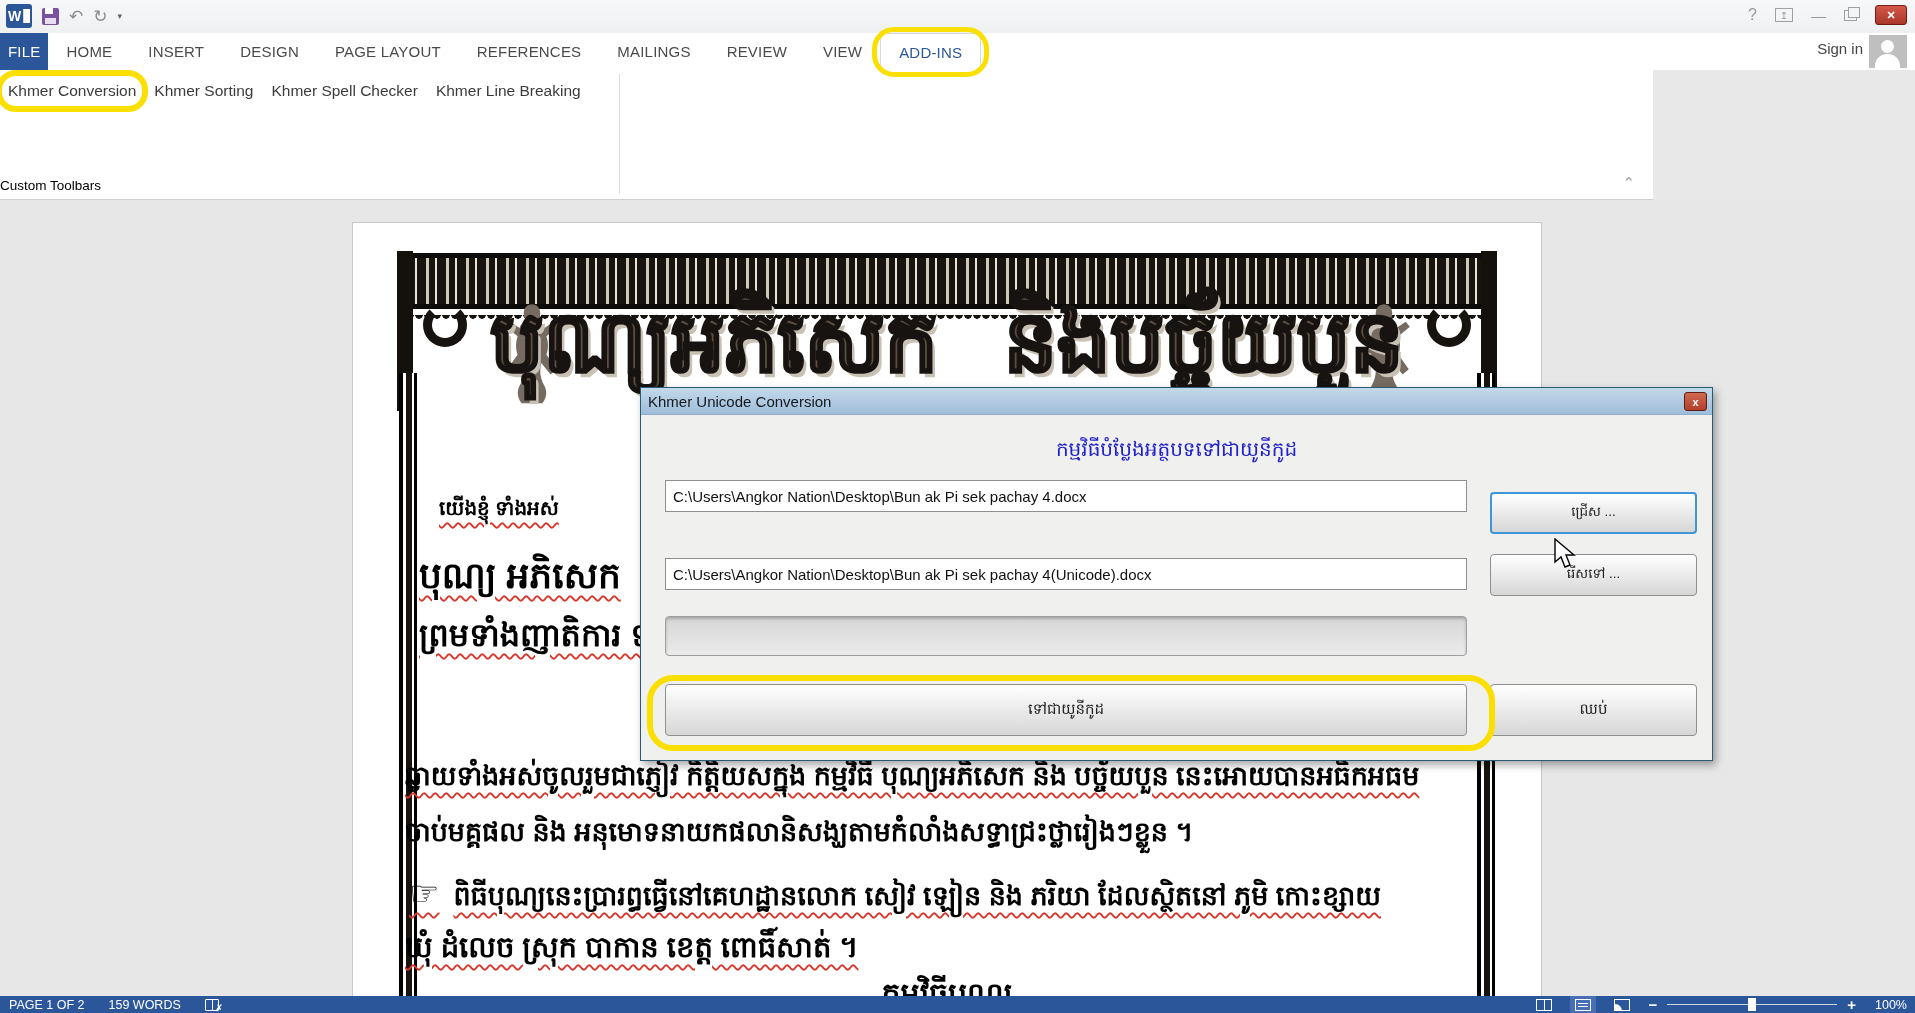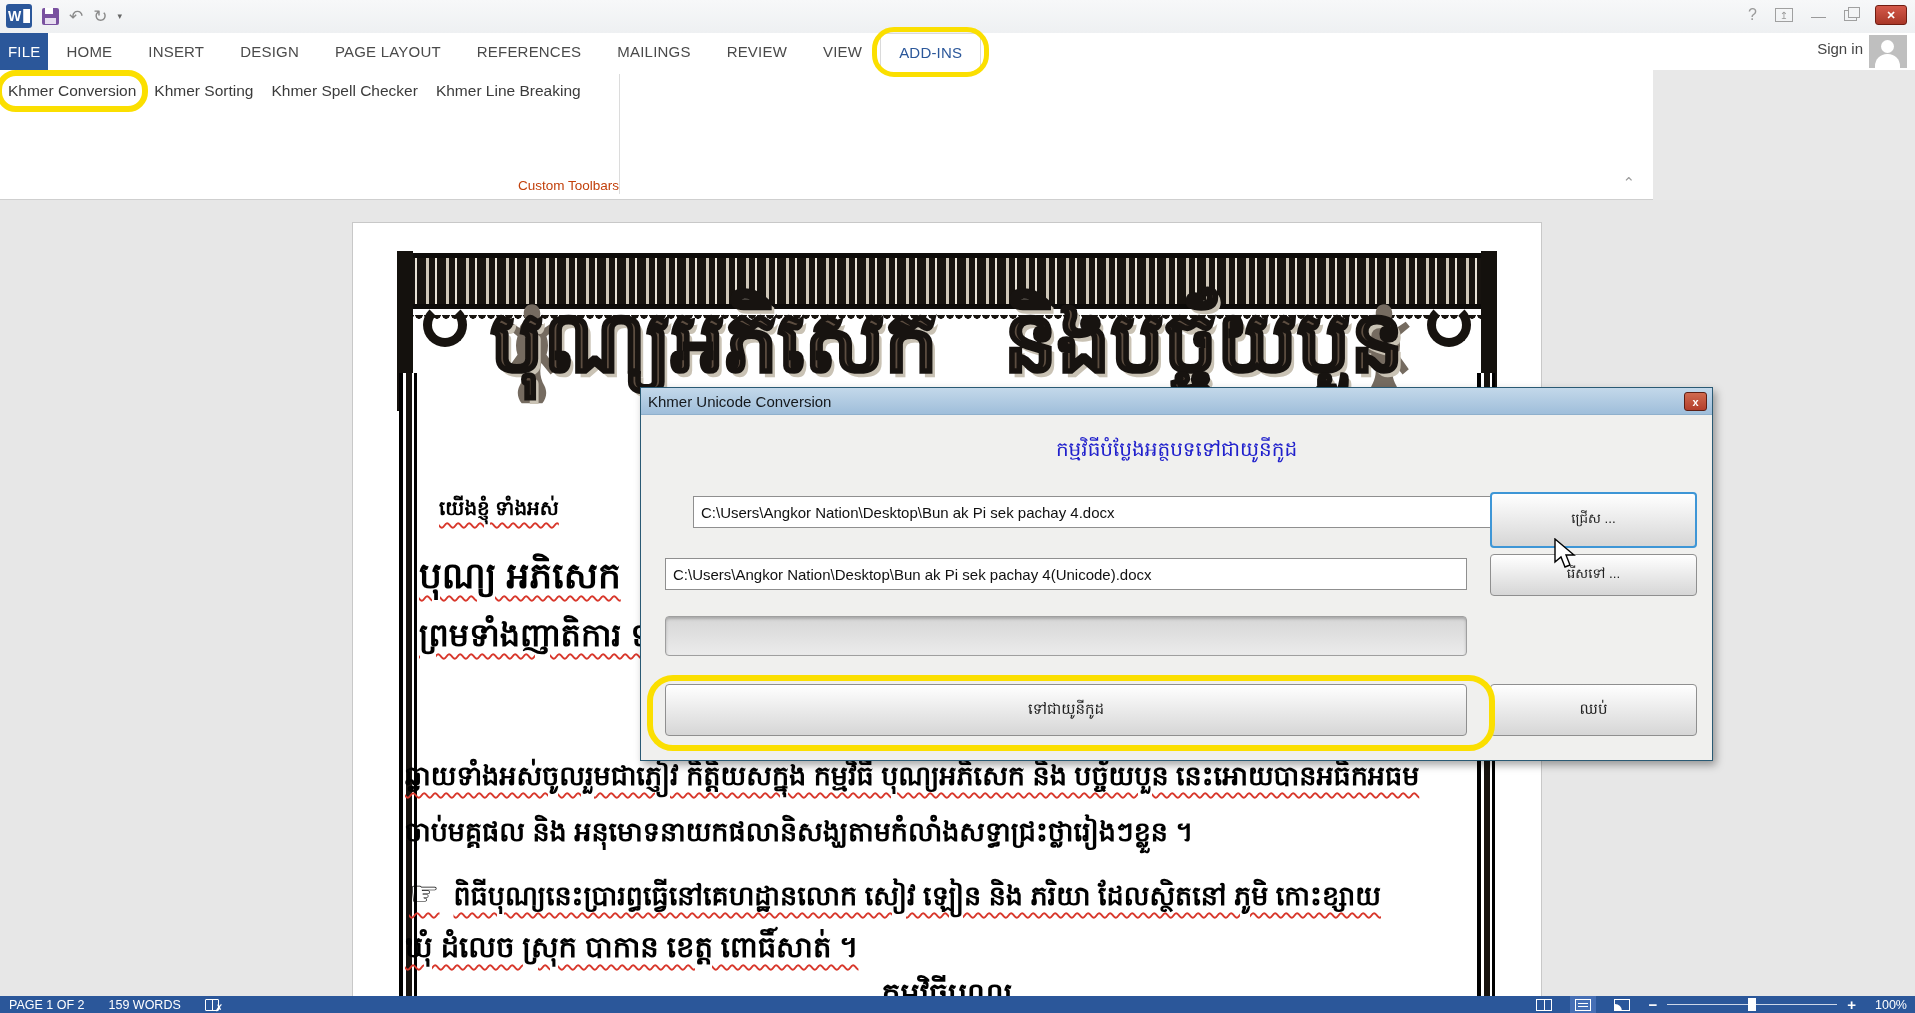--- a/index.html
+++ b/index.html
@@ -47,22 +47,22 @@
   .avatar::before { content:""; position:absolute; left:12px; top:5px; width:13px; height:13px; border-radius:50%; background:#fff; }
   .avatar::after { content:""; position:absolute; left:6px; top:19px; width:25px; height:14px; border-radius:12px 12px 0 0; background:#fff; }
 
   
   .ribbon { position:absolute; left:0; top:70px; width:1653px; height:130px; background:#fff;
     border-bottom:1px solid #cfcfcf; }
   .addin-row { position:absolute; left:6px; top:8px; display:flex; gap:14px; }
   .addin-item { position:relative; font-size:15.5px; color:#3b3b3b; padding:4px 2px; }
   .addin-item .ring { inset:-8px -10px; border-width:6px; border-radius:20px; }
   .group-sep { position:absolute; left:619px; top:4px; width:1px; height:120px; background:#dcdcdc; }
-  .group-label { position:absolute; left:0; top:108px; width:619px; text-align:right;
-    font-size:13.5px; color:#c2410c; }
+  .group-label { position:absolute; left:0; top:108px; width:619px; text-align:left;
+    font-size:13.5px; color:#000000; }
   .rib-chevron { position:absolute; right:18px; top:104px; color:#9a9a9a; font-size:15px; }
 
   
   .docarea { position:absolute; left:0; top:200px; width:1915px; height:796px; background:#e7e7e7; overflow:hidden; }
   .page { position:absolute; left:352px; top:22px; width:1190px; height:900px; background:#fff;
     border:1px solid #c8c8c8; overflow:hidden; }
   .frame-band { position:absolute; left:44px; right:44px; top:30px; height:56px;
     background:repeating-linear-gradient(90deg,#17130f 0 9px,#cfc7b8 9px 12px,#17130f 12px 18px,#e7e2d6 18px 20px);
     border-top:5px solid #0d0b09; border-bottom:5px solid #0d0b09; }
   .frame-scallop { position:absolute; left:44px; right:44px; top:92px; height:8px;
@@ -95,24 +95,24 @@
   .dlg-titlebar { position:absolute; left:0; top:0; right:0; height:27px;
     background:linear-gradient(#c3d8ea,#9fbeda); border-bottom:1px solid #8fb0cc;
     display:flex; align-items:center; padding-left:7px; font-size:15px; color:#14181c; }
   .dlg-close { position:absolute; right:5px; top:4px; width:23px; height:19px;
     background:linear-gradient(#d06a4f,#b33f2c); border:1px solid #5d1f14; border-radius:3px;
     color:#fff; font-size:11px; font-weight:bold; display:flex; align-items:center; justify-content:center; }
   .dlg-heading { position:absolute; left:0; right:0; top:48px; text-align:center;
     color:#2020cc; font-size:20px; }
   .dlg-input { position:absolute; left:24px; width:802px; height:32px; background:#fff;
     border:1px solid #8f8f8f; font-size:15px; padding:0 7px; color:#111; font-family:"Liberation Sans",sans-serif; }
-  .in1 { top:108px;margin-left:28px; } .in2 { top:170px; }
+  .in1 { top:92px; } .in2 { top:170px; }
   .btn { position:absolute; background:linear-gradient(#ffffff,#d6d6d6); border:1px solid #8f8f8f;
     border-radius:4px; font-size:13.5px; color:#222; display:flex; align-items:center; justify-content:center; }
-  .btn-browse { left:849px; top:104px; width:207px; height:56px; border:2px solid #3e96d6; }
+  .btn-browse { left:849px; top:104px; width:207px; height:42px; border:2px solid #3e96d6; }
   .btn-saveto { left:849px; top:166px; width:207px; height:42px; }
   .progress { position:absolute; left:24px; top:228px; width:802px; height:40px; border-radius:4px;
     border:1px solid #9f9f9f; background:linear-gradient(#d6d6d6,#ebebeb);
     box-shadow:inset 0 2px 3px rgba(0,0,0,.22); }
   .btn-convert { left:24px; top:296px; width:802px; height:52px; font-size:15px; }
   .btn-cancel { left:849px; top:296px; width:207px; height:52px; font-size:15px; }
   .ring-convert { left:6px; top:287px; width:848px; height:76px; border-width:6px; border-radius:26px; }
 
   
   .cursor { position:absolute; left:1553px; top:538px; z-index:40; }

